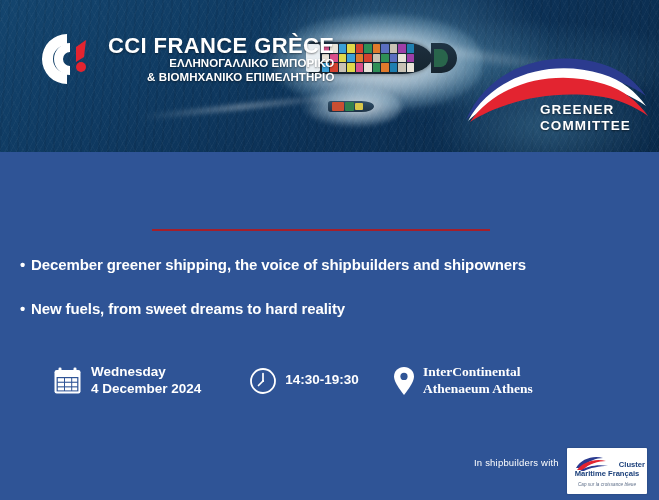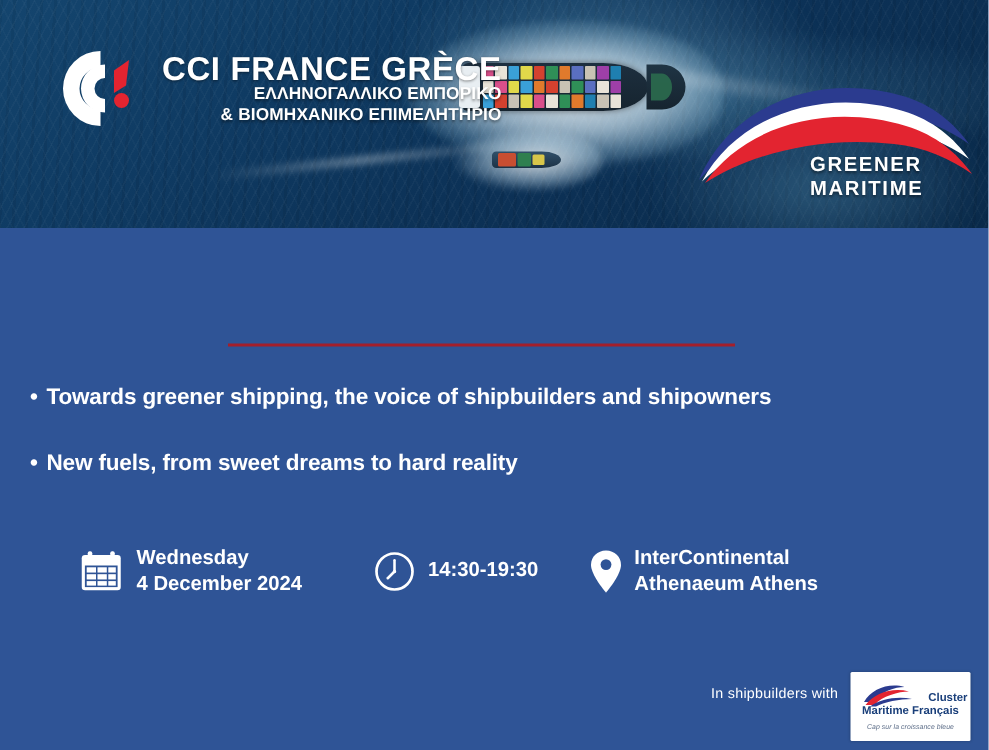--- a/index.html
+++ b/index.html
@@ -256,21 +256,21 @@
   .detail-icon { flex: none; display: block; }
   .detail-text {
     color: #ffffff;
     font-size: 13.5px;
     font-weight: bold;
     line-height: 1.25;
     white-space: nowrap;
   }
   .cal-gap  { margin-left: 9px; }
   .clock-gap{ margin-left: 8px; }
-  .pin-gap  { margin-left: 8px; }
+  .pin-gap  { margin-left: 8px; font-family: Liberation Serif, serif; }
   .item-gap-1 { margin-left: 48px; }
   .item-gap-2 { margin-left: 34px; }
 
   
   .collab-label {
     position: absolute;
     left: 474px; top: 457px;
     color: #ffffff;
     font-size: 9.5px;
     letter-spacing: .2px;
@@ -388,34 +388,34 @@
     </div>
 
     <div class="mc-logo">
       <svg class="mc-swoosh" viewBox="0 0 190 70" aria-hidden="true">
         <path d="M4 68 C 26 16, 86 -4, 140 12 C 160 18, 174 30, 184 44 C 170 34, 152 26, 132 24 C 80 18, 32 36, 4 68 Z" fill="#2b3b8f"></path>
         <path d="M6 69 C 30 24, 88 6, 140 22 C 160 28, 174 40, 184 54 C 170 44, 152 36, 132 34 C 80 28, 34 42, 6 69 Z" fill="#ffffff"></path>
         <path d="M8 70 C 34 32, 90 16, 142 32 C 162 38, 176 50, 186 64 C 172 54, 154 46, 134 44 C 82 38, 36 52, 8 70 Z" fill="#e32430"></path>
       </svg>
       <div class="mc-text">
         <div>GREENER</div>
-        <div>MARITIME</div>
+        <div>COMMITTEE</div>
       </div>
     </div>
   </div>
 
   <div class="body-area">
 
 
     <div class="red-rule"></div>
 
     <div class="bullets">
       <div class="bullet-row">
         <span class="bullet-dot">•</span>
-        <span class="bullet-text">Towards greener shipping, the voice of shipbuilders and shipowners</span>
+        <span class="bullet-text">December greener shipping, the voice of shipbuilders and shipowners</span>
       </div>
       <div class="bullet-row">
         <span class="bullet-dot">•</span>
         <span class="bullet-text">New fuels, from sweet dreams to hard reality</span>
       </div>
     </div>
 
     <div class="details">
 
       <div class="detail-item">

